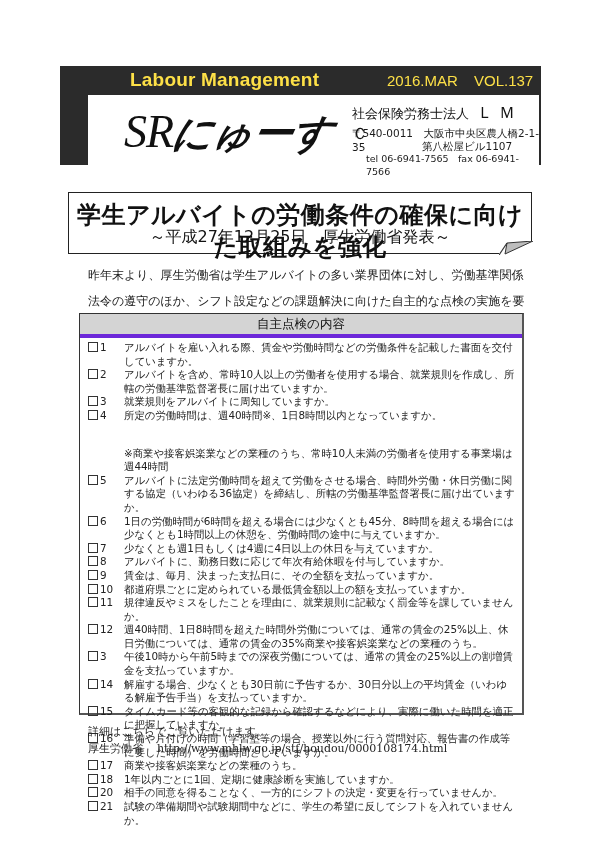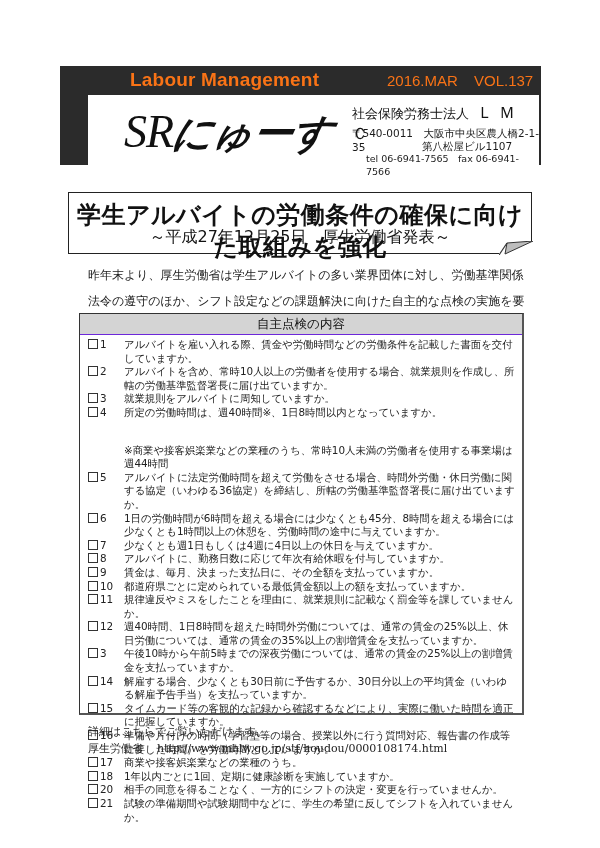--- a/index.html
+++ b/index.html
@@ -7,21 +7,21 @@
     width: 600px; height: 848px; background: #ffffff; position: relative; overflow: hidden;
     font-family: "DejaVu Sans", "Liberation Sans", sans-serif; color: #1a1a1a;
   }
   
   .masthead {
     position: absolute; left: 60px; top: 66px; width: 481px; height: 99px;
     background: #2b2b2b; box-sizing: border-box;
   }
   .masthead .topbar {
     position: absolute; left: 0; top: 0; width: 100%; height: 38px;
-    color: #f97316; font-family: "Liberation Sans", sans-serif; font-weight: bold;
+    color: #fde047; font-family: "Liberation Sans", sans-serif; font-weight: bold;
   }
   .masthead .brand {
     position: absolute; left: 70px; top: 3px; font-size: 19px; letter-spacing: 0.2px;
   }
   .masthead .date {
     position: absolute; left: 327px; top: 6px; font-size: 15px; font-weight: normal;
   }
   .masthead .vol {
     position: absolute; left: 414px; top: 6px; font-size: 15px; font-weight: normal;
   }
@@ -71,21 +71,21 @@
   }
 
   
   .checklist {
     position: absolute; left: 79px; top: 313px; width: 445px; height: 402px;
     border: 1px solid #333; border-right: 2px solid #555; border-bottom: 2px solid #555;
     box-sizing: border-box;
   }
   .checklist .head {
     height: 20px; background: #d4d4d4; text-align: center; font-size: 12.5px;
-    line-height: 20px; color: #111; border-bottom: 1px solid #6d28d9;
+    line-height: 20px; color: #111; border-bottom: 4px solid #6d28d9;
   }
   .items { padding: 3px 6px 0 8px; }
   .item {
     display: flex; font-size: 10.4px; line-height: 13.6px; color: #222;
   }
   .item .num { width: 36px; flex: none; white-space: nowrap; }
   .item .num .box {
     display: inline-block; width: 8px; height: 8px; border: 1px solid #333; margin-right: 2px;
     vertical-align: -1px;
   }
@@ -178,21 +178,21 @@
       <div class="item">
         <span class="num"><span class="box"></span><span>10</span></span>
         <span class="txt">都道府県ごとに定められている最低賃金額以上の額を支払っていますか。</span>
       </div>
       <div class="item">
         <span class="num"><span class="box"></span><span>11</span></span>
         <span class="txt">規律違反やミスをしたことを理由に、就業規則に記載なく罰金等を課していませんか。</span>
       </div>
       <div class="item">
         <span class="num"><span class="box"></span><span>12</span></span>
-        <span class="txt">週40時間、1日8時間を超えた時間外労働については、通常の賃金の25%以上、休日労働については、通常の賃金の35%以上の割増賃金を支払っていますか。</span>
+        <span class="txt">週40時間、1日8時間を超えた時間外労働については、通常の賃金の25%以上、休日労働については、通常の賃金の35%商業や接客娯楽業などの業種のうち。</span>
       </div>
       <div class="item">
         <span class="num"><span class="box"></span><span>3</span></span>
         <span class="txt">午後10時から午前5時までの深夜労働については、通常の賃金の25%以上の割増賃金を支払っていますか。</span>
       </div>
       <div class="item">
         <span class="num"><span class="box"></span><span>14</span></span>
         <span class="txt">解雇する場合、少なくとも30日前に予告するか、30日分以上の平均賃金（いわゆる解雇予告手当）を支払っていますか。</span>
       </div>
       <div class="item">

